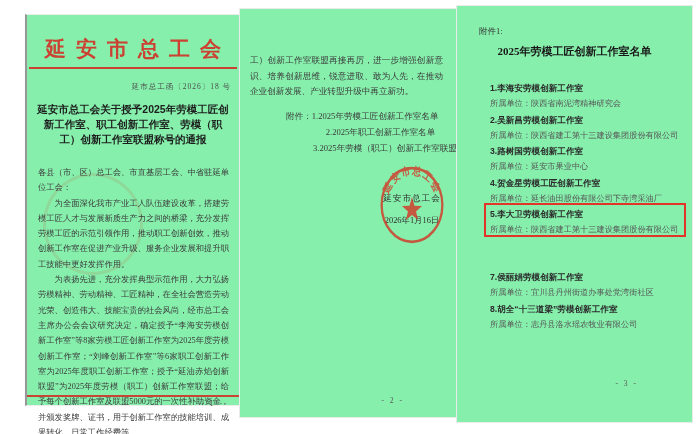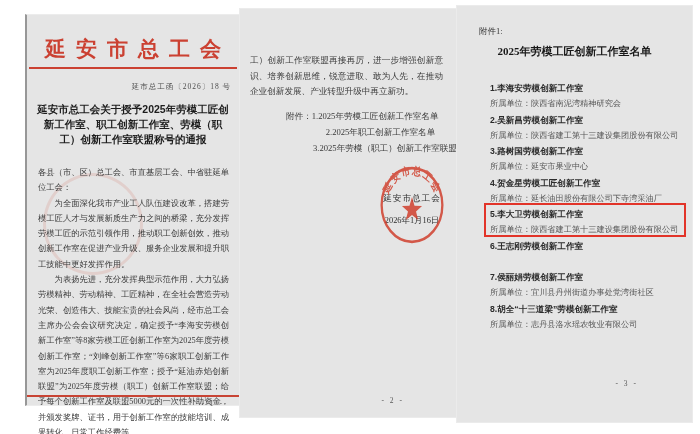--- a/index.html
+++ b/index.html
@@ -1,19 +1,19 @@
 <!DOCTYPE html>
 <html><head>
 <meta charset="utf-8">
 <style>
   html,body { margin:0; padding:0; background:#ffffff; }
   .canvas { position:relative; width:700px; height:434px; background:#ffffff; overflow:hidden;
             font-family:"Liberation Serif", serif; }
 
-  .page { position:absolute; background:#e5e5e5; }
+  .page { position:absolute; background:#86efac; }
   .page-left  { left:25px; top:14px; width:212px; height:390px;
                 border:1px solid #ececec; border-left:2px solid #979797; }
   .page-mid   { left:239px; top:8px;  width:216px; height:408px; border:1px solid #ebebeb; }
   .page-right { left:456px; top:5px;  width:235px; height:416px; border:1px solid #ebebeb; }
 
   
   .red-header { position:absolute; top:20px; left:0; right:0; text-align:center;
                 color:#cb4132; font-weight:bold; font-size:21px; letter-spacing:10px; text-indent:10px; }
   .red-rule-top { position:absolute; top:52px; left:2px; right:2px; height:2px; background:#cb4132; }
   .doc-number { position:absolute; top:67px; left:0; right:8px; text-align:right;
@@ -127,21 +127,20 @@
       </div>
       <div class="ws-item">
         <div class="ws-name">4.贺金星劳模工匠创新工作室</div>
         <div class="ws-unit">所属单位：延长油田股份有限公司下寺湾采油厂</div>
       </div>
       <div class="ws-item highlight">
         <div class="ws-name">5.李大卫劳模创新工作室</div>
         <div class="ws-unit">所属单位：陕西省建工第十三建设集团股份有限公司</div>
       </div>
       <div class="ws-item">
-        <div class="ws-name">6.王志刚劳模创新工作室</div>
       </div>
       <div class="ws-item">
         <div class="ws-name">7.侯丽娟劳模创新工作室</div>
         <div class="ws-unit">所属单位：宜川县丹州街道办事处党湾街社区</div>
       </div>
       <div class="ws-item">
         <div class="ws-name">8.胡全“十三道梁”劳模创新工作室</div>
         <div class="ws-unit">所属单位：志丹县洛水瑶农牧业有限公司</div>
       </div>
     </div>

